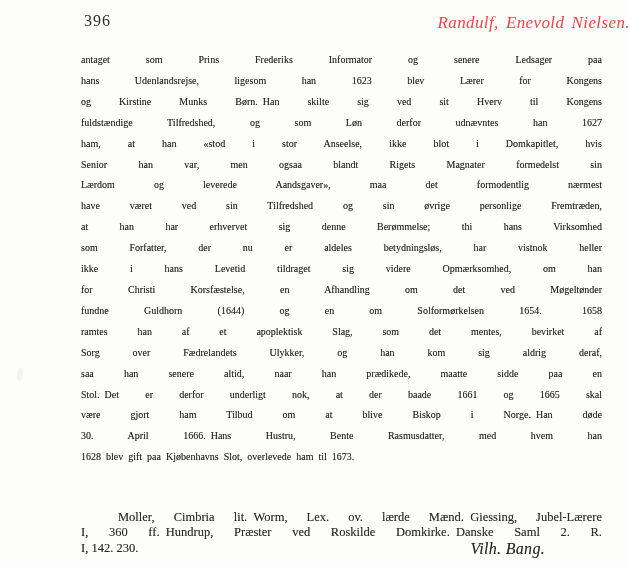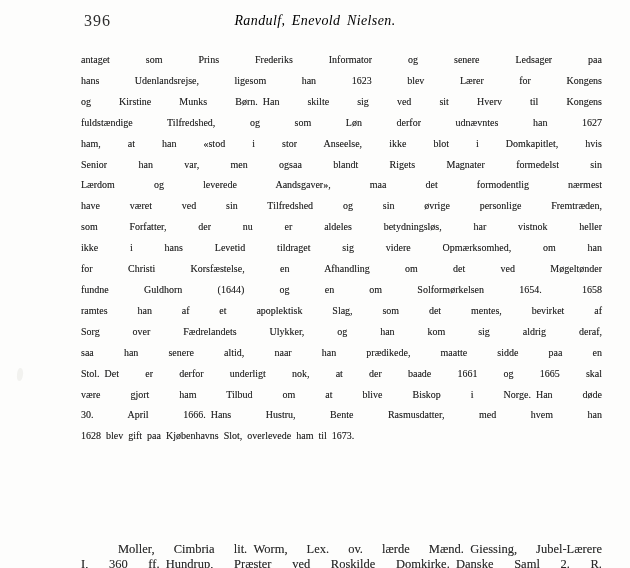--- a/index.html
+++ b/index.html
@@ -22,26 +22,26 @@
     top: 12px;
     font-size: 16px;
     letter-spacing: 1px;
     color: #2c2c2c;
   }
   .running-title {
     position: absolute;
     left: 0;
     right: 0;
     top: 13px;
-    text-align: center;
+    text-align: right;
     font-style: italic;
-    font-size: 14px;
+    font-size: 17px;
     letter-spacing: 0.4px;
     word-spacing: 2.5px;
-    color: #000000;
+    color: #ef4444;
   }
   .body-block {
     position: absolute;
     left: 81px;
     top: 50px;
     width: 521px;
     font-size: 10px;
     line-height: 20.9px;
     color: #242424;
     text-shadow: 0 0 0.35px rgba(40,40,40,0.45);
@@ -66,21 +66,20 @@
     color: #2a2a2a;
     text-shadow: 0 0 0.3px rgba(40,40,40,0.4);
   }
   .fn-line {
     text-align: justify;
     text-align-last: justify;
     word-spacing: 1px;
   }
   .fn-line.fn-first {
     padding-left: 37px;
-    margin-top: 32px;
   }
   .fn-last {
     display: flex;
     justify-content: space-between;
     align-items: center;
   }
   .signature {
     font-style: italic;
     font-size: 16px;
     letter-spacing: 0.3px;
@@ -108,20 +107,21 @@
 
   <div class="body-block">
     <div class="line">antaget som Prins Frederiks Informator og senere Ledsager paa</div>
     <div class="line">hans Udenlandsrejse, ligesom han 1623 blev Lærer for Kongens</div>
     <div class="line">og Kirstine Munks Børn. Han skilte sig ved sit Hverv til Kongens</div>
     <div class="line">fuldstændige Tilfredshed, og som Løn derfor udnævntes han 1627</div>
     <div class="line">ham, at han «stod i stor Anseelse, ikke blot i Domkapitlet, hvis</div>
     <div class="line">Senior han var, men ogsaa blandt Rigets Magnater formedelst sin</div>
     <div class="line">Lærdom og leverede Aandsgaver», maa det formodentlig nærmest</div>
     <div class="line">have været ved sin Tilfredshed og sin øvrige personlige Fremtræden,</div>
+    <div class="line">at han har erhvervet sig denne Berømmelse; thi hans Virksomhed</div>
     <div class="line">som Forfatter, der nu er aldeles betydningsløs, har vistnok heller</div>
     <div class="line">ikke i hans Levetid tildraget sig videre Opmærksomhed, om han</div>
     <div class="line">for Christi Korsfæstelse, en Afhandling om det ved Møgeltønder</div>
     <div class="line">fundne Guldhorn (1644) og en om Solformørkelsen 1654.  1658</div>
     <div class="line">ramtes han af et apoplektisk Slag, som det mentes, bevirket af</div>
     <div class="line">Sorg over Fædrelandets Ulykker, og han kom sig aldrig deraf,</div>
     <div class="line">saa han senere altid, naar han prædikede, maatte sidde paa en</div>
     <div class="line">Stol. Det er derfor underligt nok, at der baade 1661 og 1665 skal</div>
     <div class="line">være gjort ham Tilbud om at blive Biskop i Norge. Han døde</div>
     <div class="line">30. April 1666. Hans Hustru, Bente Rasmusdatter, med hvem han</div>

